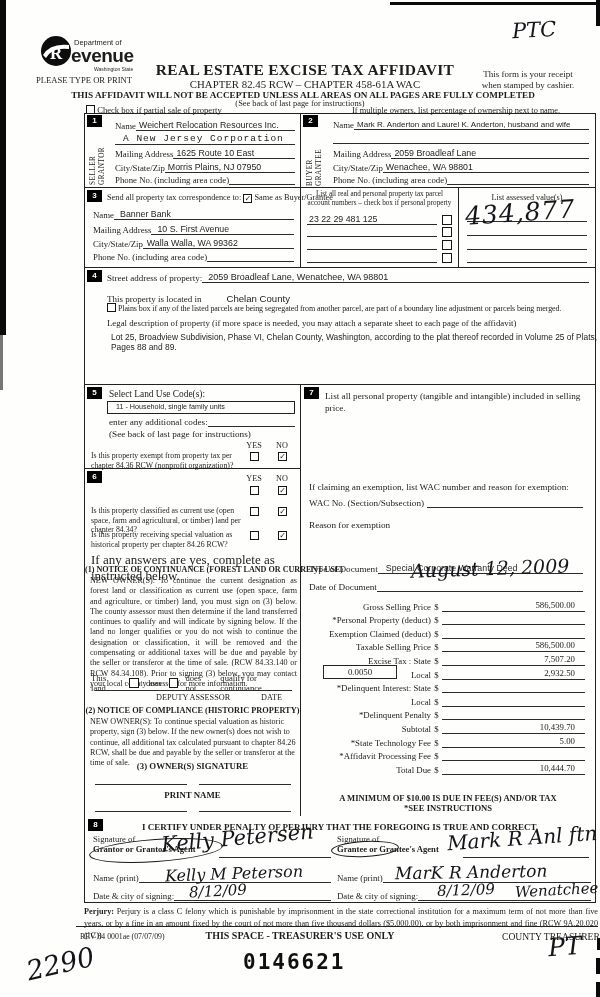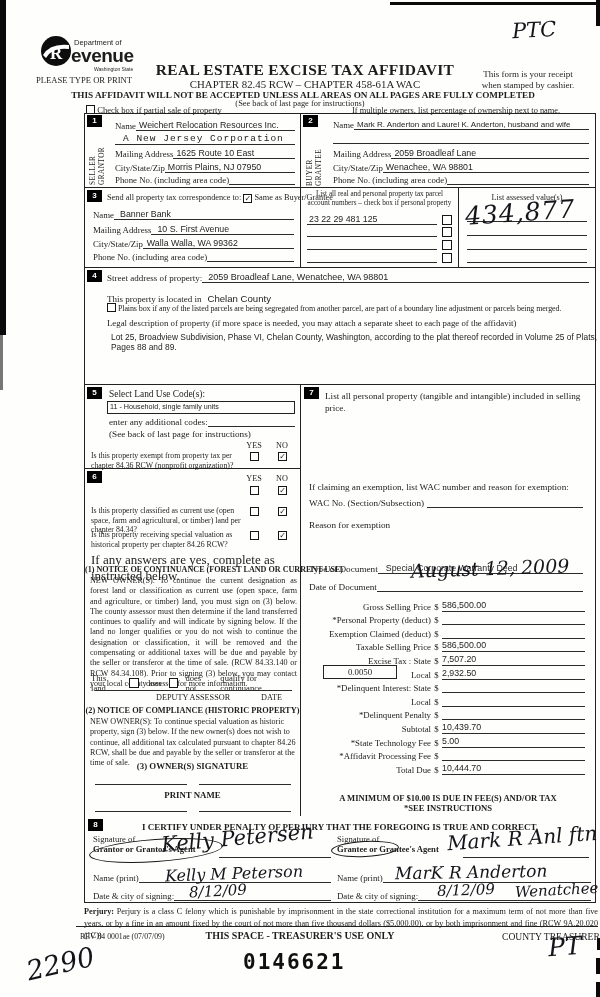--- a/index.html
+++ b/index.html
@@ -17,21 +17,21 @@
 .lbl{font-size:8.8px;white-space:nowrap}
 .val{font-family:"Liberation Sans",sans-serif;font-size:8.8px;white-space:nowrap;padding-left:3px}
 .fill{flex:1;min-width:0}
 .cb{display:inline-block;width:9px;height:9px;border:1px solid #161616;font-size:8px;line-height:8px;text-align:center;vertical-align:-1px;background:#fff;font-family:"DejaVu Sans",sans-serif}
 .tab{position:absolute;width:15px;height:12px;background:#000;color:#fff;font-size:8px;font-weight:bold;text-align:center;line-height:12px;font-family:"Liberation Sans",sans-serif;z-index:3}
 .vert{writing-mode:vertical-rl;transform:rotate(180deg);font-size:7.2px;letter-spacing:.5px}
 .q{font-size:7.8px;line-height:9.6px}
 .art{position:absolute;background:#0a0a0a}
 .ml{width:122px;text-align:right;font-size:8.8px;white-space:nowrap}
 .md{width:11px;text-align:center;font-size:8.8px}
-.mv{flex:1;border-bottom:1px solid #2b2b2b;padding-right:10px;font-family:Liberation Sans, sans-serif;font-size:8.8px;height:12px}
+.mv{flex:1;border-bottom:1px solid #2b2b2b;text-align:right;padding-right:10px;font-family:Liberation Serif, serif;font-size:8.8px;height:12px}
 .mrow{display:flex;align-items:flex-end;height:13.6px}
 </style>
 </head>
 <body>
 
 <div class="page">
 
   <div class="art" style="left:0;top:0;width:6px;height:335px"></div>
   <div class="art" style="left:0;top:335px;width:3px;height:55px;background:#777"></div>
   <div class="art" style="left:390px;top:2px;width:210px;height:2.5px"></div>
@@ -179,36 +179,36 @@
     </div>
 
     <div class="abs" style="left:0;top:154px;right:0;height:117px;border-bottom:1.2px solid #222">
       <span class="tab" style="left:2px;top:2px">4</span>
       <div class="row abs" style="left:22px;top:4px;right:6px">
         <span class="lbl" style="font-size:9px">Street address of property:</span>
         <span class="ul val fill" style="padding-left:6px;font-size:9px">2059 Broadleaf Lane, Wenatchee, WA 98801</span>
       </div>
       <div class="abs" style="left:22px;top:20px;white-space:nowrap">
         <span style="font-size:9px">This property is located in</span>
-        <span class="sans" style="font-size:9.6px;margin-left:2px">Chelan County</span>
+        <span class="sans" style="font-size:9.6px;margin-left:21px">Chelan County</span>
       </div>
       <div class="abs" style="left:22px;top:35px;white-space:nowrap;font-size:8px;letter-spacing:-0.1px">
         <span class="cb"></span>
         <span>Plains box if any of the listed parcels are being segregated from another parcel, are part of a boundary line adjustment or parcels being merged.</span>
       </div>
       <div class="abs" style="left:22px;top:50px;font-size:8.8px;white-space:nowrap">Legal description of property (if more space is needed, you may attach a separate sheet to each page of the affidavit)</div>
       <div class="abs sans" style="left:26px;top:64px;width:500px;font-size:8.4px;line-height:10.4px">Lot 25, Broadview Subdivision, Phase VI, Chelan County, Washington, according to the plat thereof recorded in Volume 25 of Plats, Pages 88 and 89.</div>
     </div>
 
     <div class="abs" style="left:0;top:271px;width:216px;height:431px;border-right:1.2px solid #222">
 
       <div class="abs" style="left:0;top:0;right:0;height:84px;border-bottom:1.2px solid #222">
         <span class="tab" style="left:2px;top:2px">5</span>
         <div class="abs" style="left:24px;top:4px;font-size:9.4px">Select Land Use Code(s):</div>
-        <div class="abs sans" style="left:22px;top:16px;right:5px;height:13px;border:1.5px solid #222;font-size:7.2px;line-height:10px;padding-left:2px">11 - Household, single family units</div>
+        <div class="abs sans" style="left:22px;top:16px;right:5px;height:13px;border:1.5px solid #222;font-size:7.2px;line-height:10px;padding-left:8px">11 - Household, single family units</div>
         <div class="row abs" style="left:24px;top:31px;right:5px">
           <span style="font-size:9.2px;white-space:nowrap">enter any additional codes:</span>
           <span class="ul fill" style="height:11px"></span>
         </div>
         <div class="abs" style="left:24px;top:44px;font-size:9.2px">(See back of last page for instructions)</div>
         <span class="abs ctr" style="right:34px;top:56px;width:24px;font-size:8.2px">YES</span>
         <span class="abs ctr" style="right:6px;top:56px;width:24px;font-size:8.2px">NO</span>
         <div class="abs q" style="left:6px;top:66px;width:152px">Is this property exempt from property tax per chapter 84.36 RCW (nonprofit organization)?</div>
         <span class="cb abs" style="right:41px;top:67px"></span>
         <span class="cb abs" style="right:13px;top:67px">✓</span>

